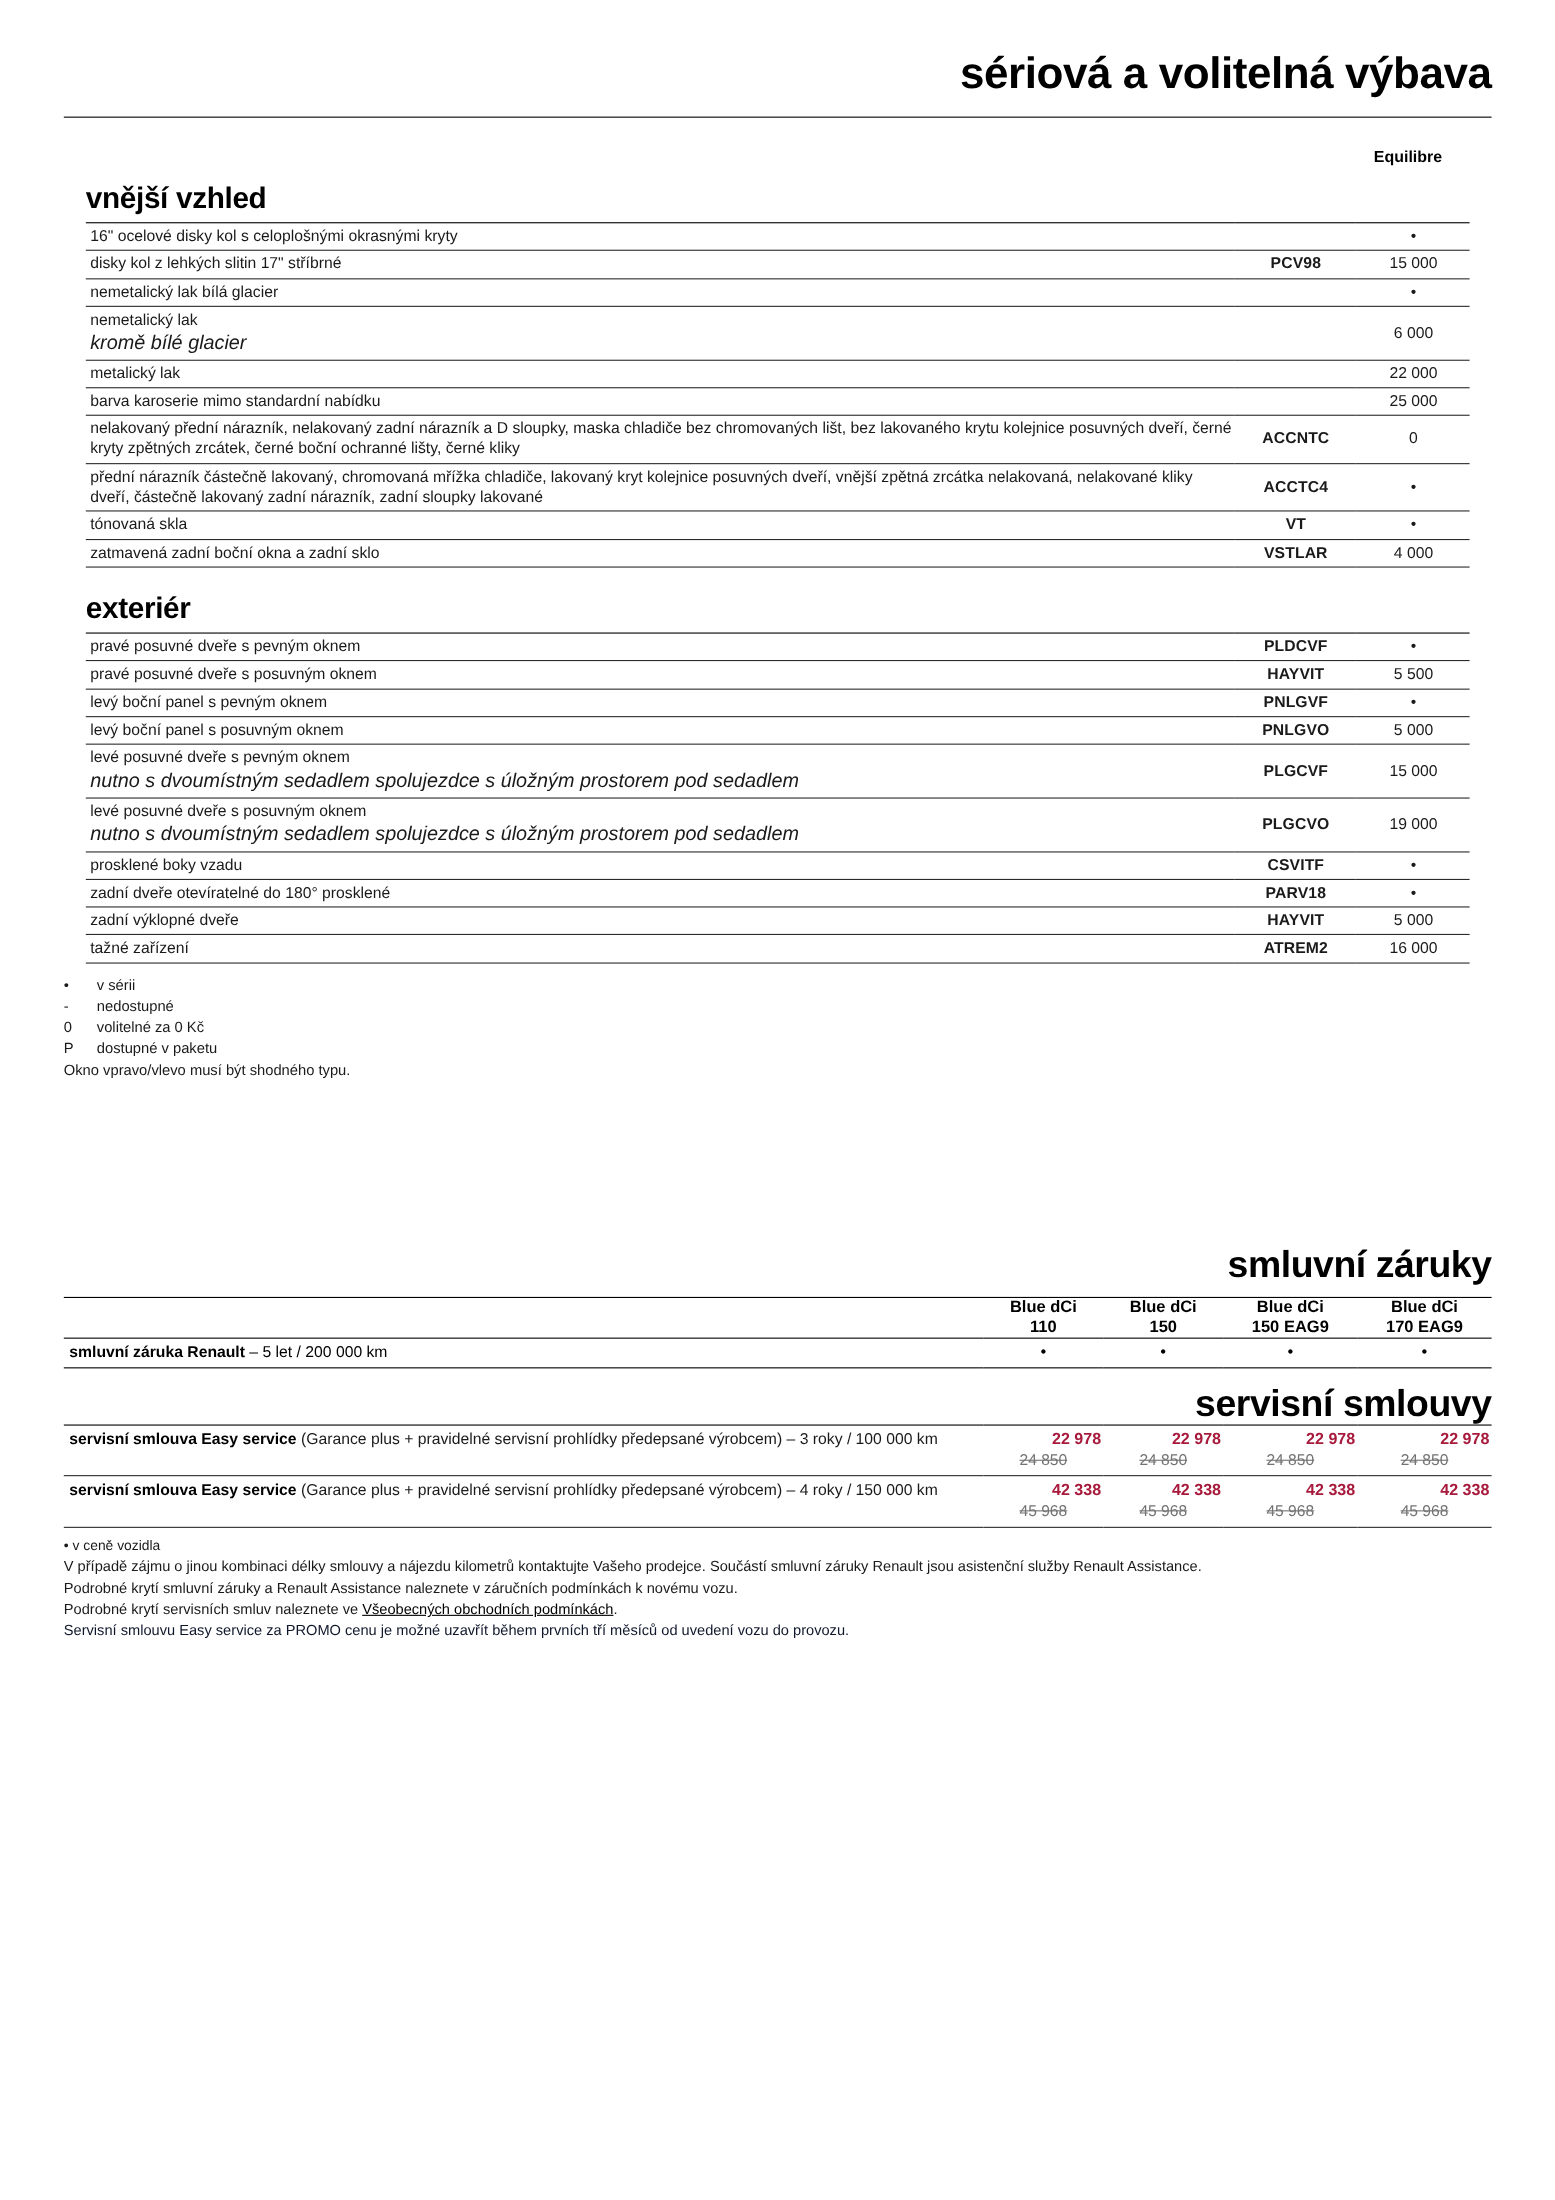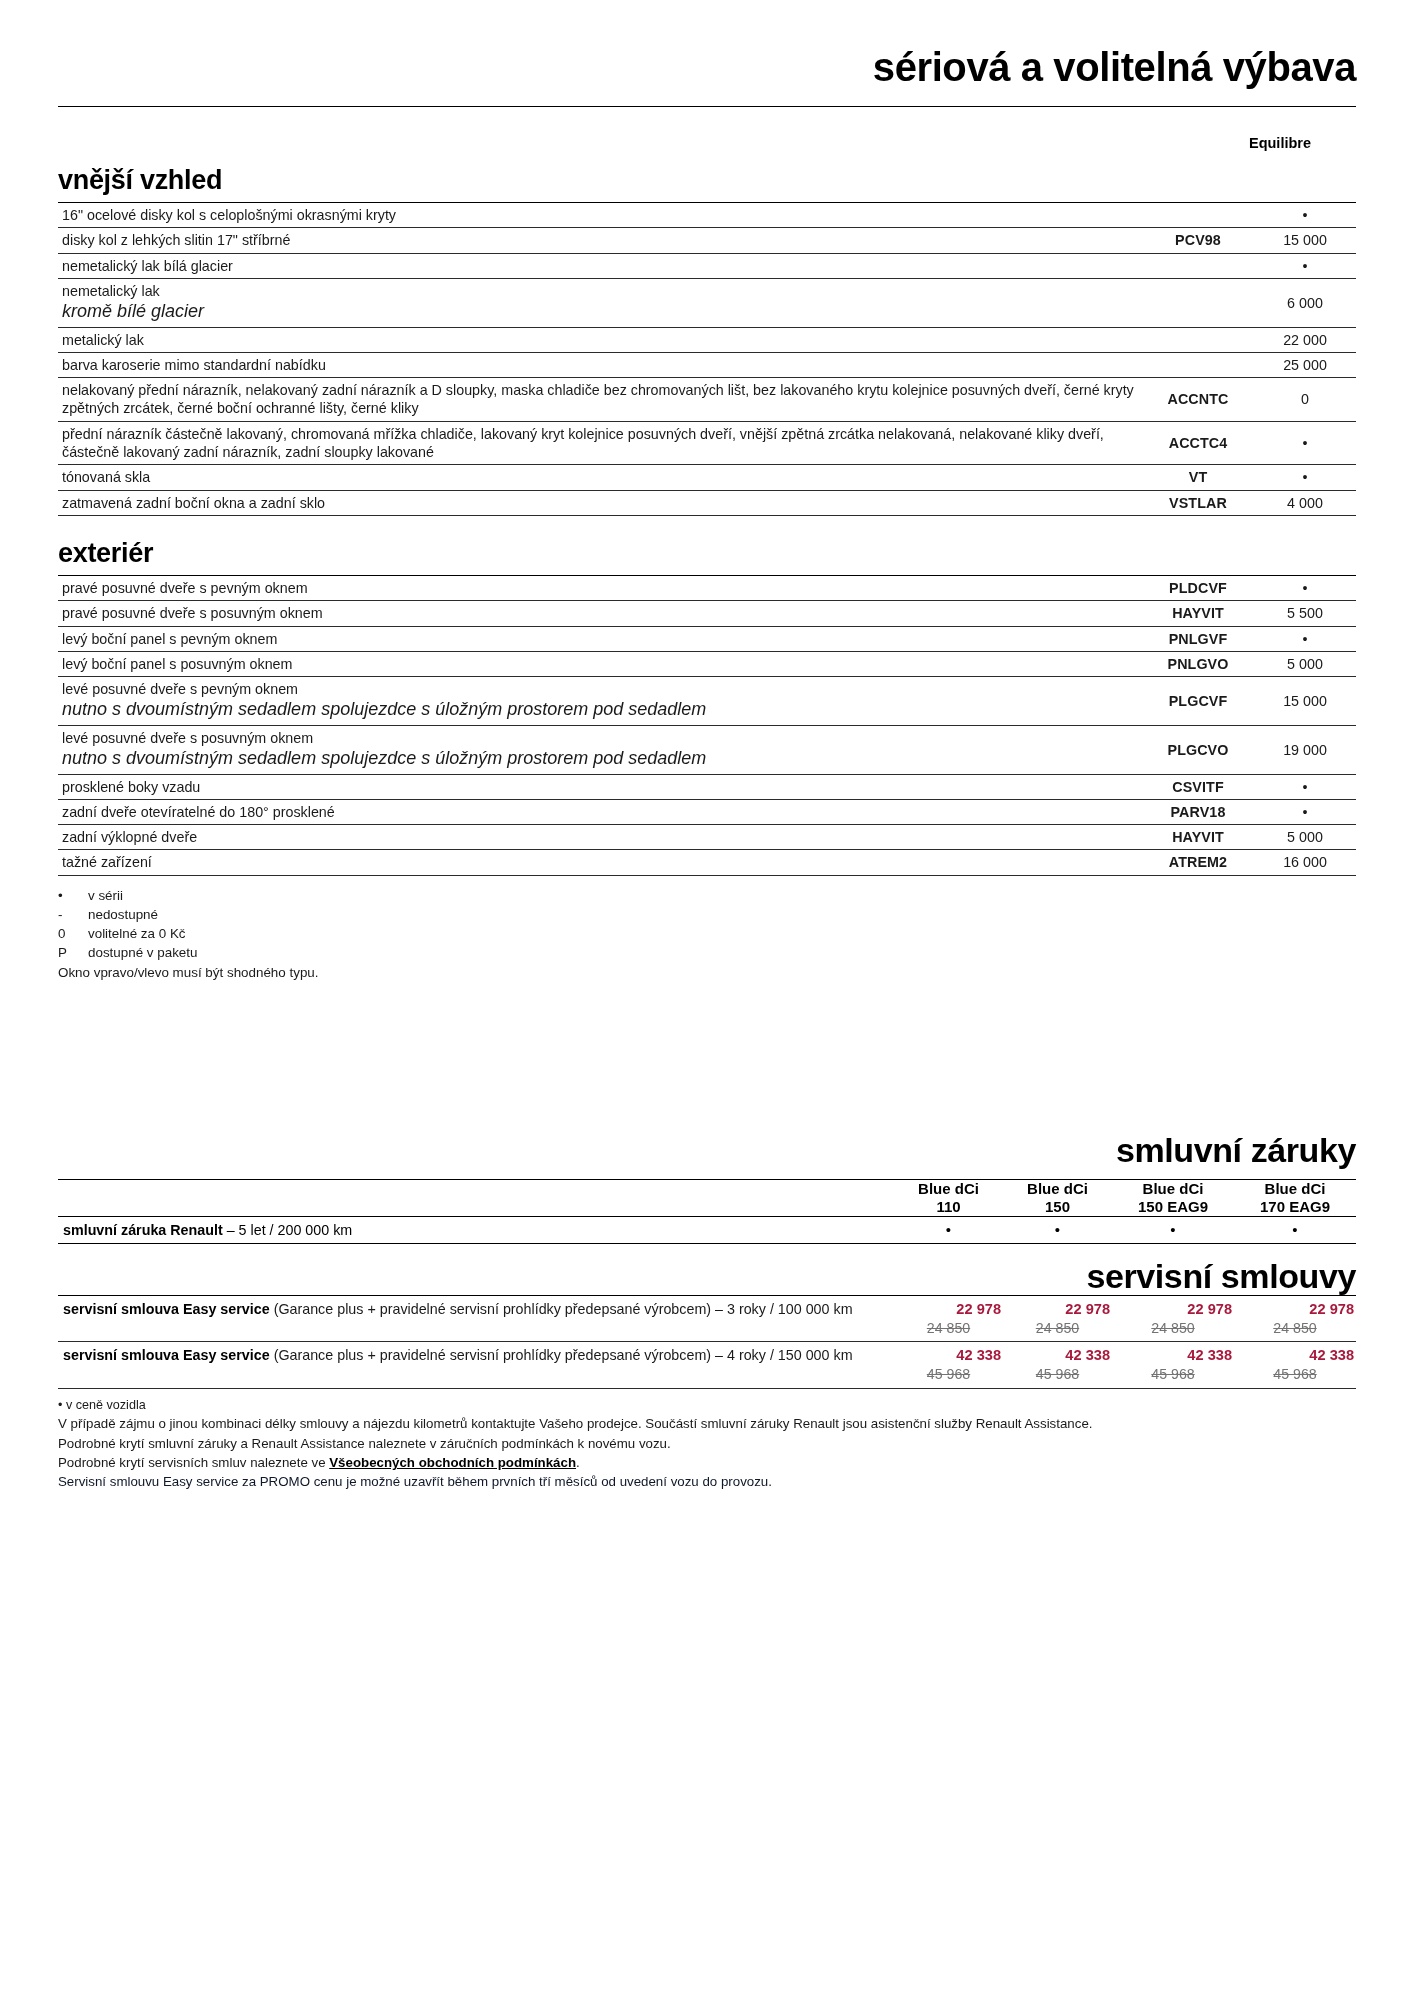--- a/index.html
+++ b/index.html
@@ -40,21 +40,21 @@
   }
   .trim-label {
     width: 152px;
     text-align: center;
     font-size: 14.5px;
     font-weight: 700;
     color: #000;
   }
 
   
-  .section { padding: 0 58px; }
+  .section { padding: 0 78px; }
   .section-title {
     font-size: 27px;
     font-weight: 700;
     letter-spacing: -0.3px;
     color: #000;
     margin: 14px 0 6px 0;
   }
   .section + .section .section-title { margin-top: 22px; }
 
   table.spec {
@@ -196,21 +196,21 @@
   .s-desc b { font-weight: 700; color: #000; }
 
   
   .footnotes {
     padding: 7px 58px 0 58px;
     font-size: 13.3px;
     line-height: 1.46;
     color: #1a1a1a;
   }
   .footnotes .tiny { font-size: 12.6px; }
-  .footnotes .lnk { font-weight: 700; text-decoration: underline; color: #000; }
+  .footnotes .lnk { font-weight: 400; text-decoration: underline; color: #000; }
   .footnotes .red { color: #0f172a; }
 </style>
 </head>
 <body>
 
 <div class="page">
 
   <div class="doc-header">
     <div class="doc-title">sériová a volitelná výbava</div>
     <div class="title-rule"></div>

